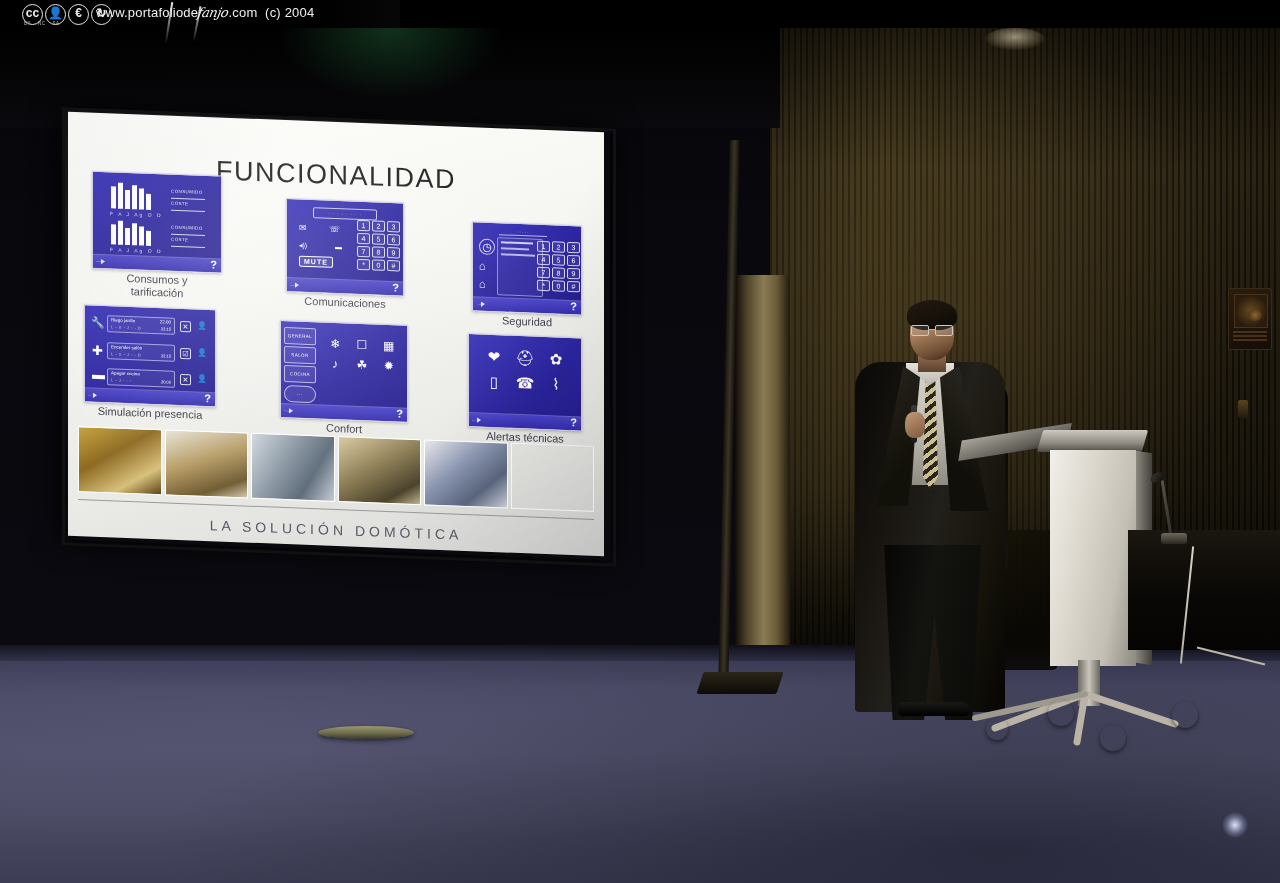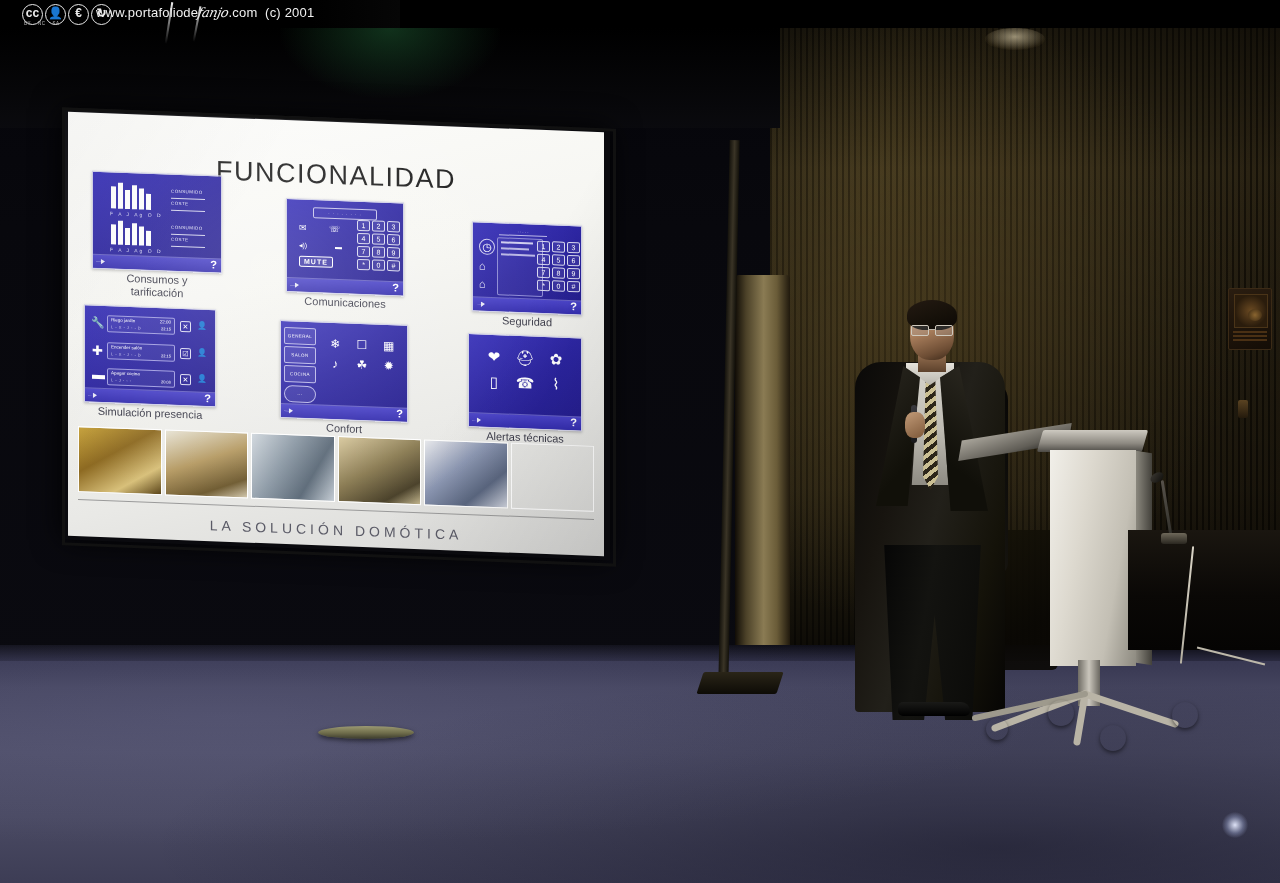--- a/index.html
+++ b/index.html
@@ -527,19 +527,19 @@
       <span class="cc-b">👤</span>
       <span class="cc-b">€</span>
       <span class="cc-b">↻</span>
     </div>
     <div class="cc-s">
       <span>BY</span>
       <span>NC</span>
       <span>SA</span>
     </div>
     <div class="wm-url">
-      <span>www.portafoliode</span><span class="wm-sig">fanjo</span><span>.com</span>&nbsp;&nbsp;<span>(c) 2001</span>
+      <span>www.portafoliode</span><span class="wm-sig">fanjo</span><span>.com</span>&nbsp;&nbsp;<span>(c) 2004</span>
     </div>
     <div class="wm-sig-line"></div>
     <div class="wm-sig-line2"></div>
   </div>
 
 </div>
 
 </body></html>

